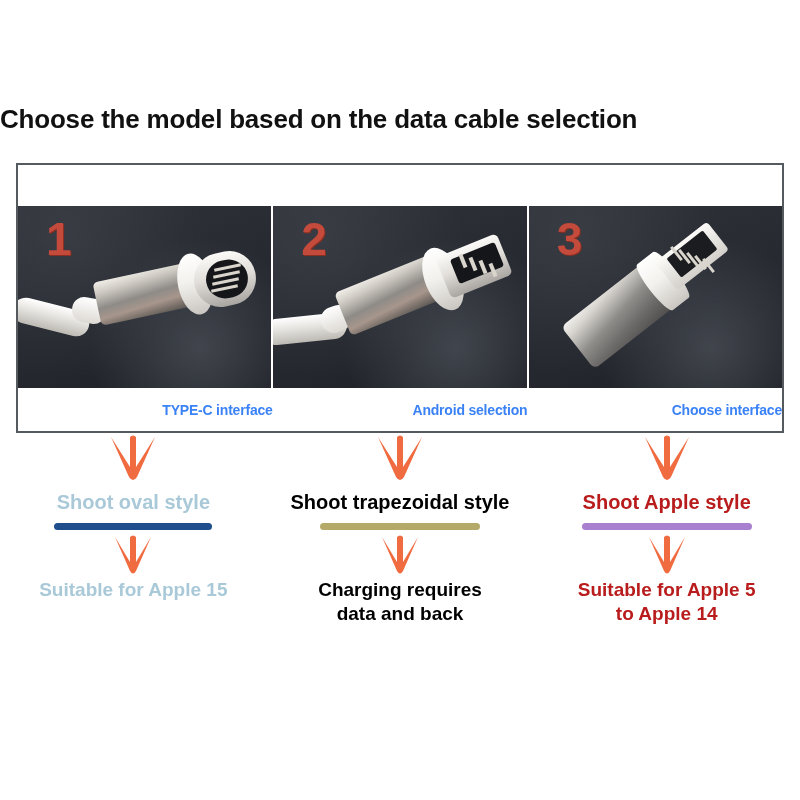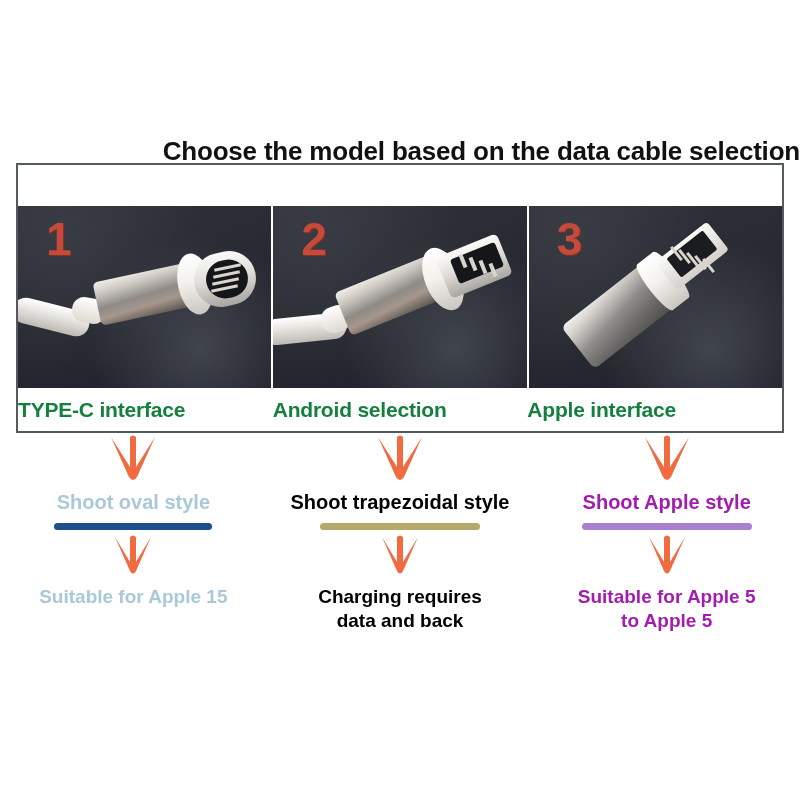--- a/index.html
+++ b/index.html
@@ -14,27 +14,26 @@
     overflow: hidden;
     position: relative;
   }
 
   
   .title {
     position: absolute;
     left: 0;
     top: 104px;
     width: 800px;
-    text-align: right;
+    text-align: left;
     font-size: 26px;
     font-weight: bold;
     color: #111111;
     letter-spacing: -0.2px;
     font-family: "Liberation Sans", sans-serif;
-    margin-top: 32px;
   }
 
   
   .frame {
     position: absolute;
     left: 16px;
     top: 163px;
     width: 768px;
     height: 270px;
     border: 2px solid #555a5e;
@@ -117,24 +116,24 @@
   
   .label-row {
     display: flex;
     height: 43px;
     align-items: center;
     background: #ffffff;
     box-sizing: border-box;
   }
   .label-cell {
     flex: 1 1 0;
-    text-align: left;
-    font-size: 21px;
-    font-weight: bold;
-    color: #15803d;
+    text-align: right;
+    font-size: 14px;
+    font-weight: bold;
+    color: #3b82f6;
     font-family: "Liberation Sans", sans-serif;
     letter-spacing: -0.2px;
   }
 
   
   .cols {
     position: absolute;
     left: 0;
     top: 433px;
     width: 800px;
@@ -168,33 +167,33 @@
   }
   .arrow-wrap2 {
     width: 44px;
     height: 44px;
     position: relative;
     margin-top: 4px;
   }
   .arrow-wrap2 svg { display: block; width: 44px; height: 44px; }
 
   .final-text {
-    margin-top: 7px;
+    margin-top: 0;
     font-size: 19px;
     font-weight: bold;
     text-align: center;
     line-height: 1.25;
     font-family: "Liberation Sans", sans-serif;
     white-space: nowrap;
   }
 
   
   .c0 .style-text, .c0 .final-text { color: #a9c9d8; }
   .c1 .style-text, .c1 .final-text { color: #000000; }
-  .c2 .style-text, .c2 .final-text { color: #a21caf; }
+  .c2 .style-text, .c2 .final-text { color: #b91c1c; }
   .c0 .bar { background: linear-gradient(180deg,#2f63a8,#173f76); }
   .c1 .bar { background: linear-gradient(180deg,#c3b784,#ada05f); }
   .c2 .bar { background: linear-gradient(180deg,#bb97da,#9d72c4); }
 </style>
 </head>
 <body>
 
 <div class="title">Choose the model based on the data cable selection</div>
 
 <div class="frame">
@@ -253,21 +252,21 @@
         <div class="pin" style="left:170px; top:48px; width:3px; height:17px; transform:rotate(-38deg);"></div>
         <div class="pin" style="left:178px; top:51px; width:3px; height:17px; transform:rotate(-38deg);"></div>
       </div>
     </div>
 
   </div>
 
   <div class="label-row">
     <div class="label-cell">TYPE-C interface</div>
     <div class="label-cell">Android selection</div>
-    <div class="label-cell">Apple interface</div>
+    <div class="label-cell">Choose interface</div>
   </div>
 </div>
 
 <div class="cols">
 
   <div class="col c0">
     <div class="arrow-wrap">
       <svg viewBox="0 0 54 52">
           <path d="M5 4 L24 34 L24 4 Q27 1 30 4 L30 34 L49 4 L31 44 Q27 50 23 44 Z" fill="#F06B40"></path>
         </svg>
@@ -311,17 +310,17 @@
     </div>
     <div class="style-text">Shoot Apple style</div>
     <div class="bar" style="width: 170px; background: rgb(169, 127, 208);"></div>
     <div class="arrow-wrap2">
       <svg viewBox="0 0 44 44">
           <path d="M4 3 L19 28 L19 3 Q22 0 25 3 L25 28 L40 3 L25 37 Q22 42 19 37 Z" fill="#F06B40"></path>
         </svg>
     </div>
     <div class="final-text">
       <span>Suitable for Apple 5</span><br>
-      <span>to Apple 5</span>
+      <span>to Apple 14</span>
     </div>
   </div>
 
 </div>
 
 </body></html>

